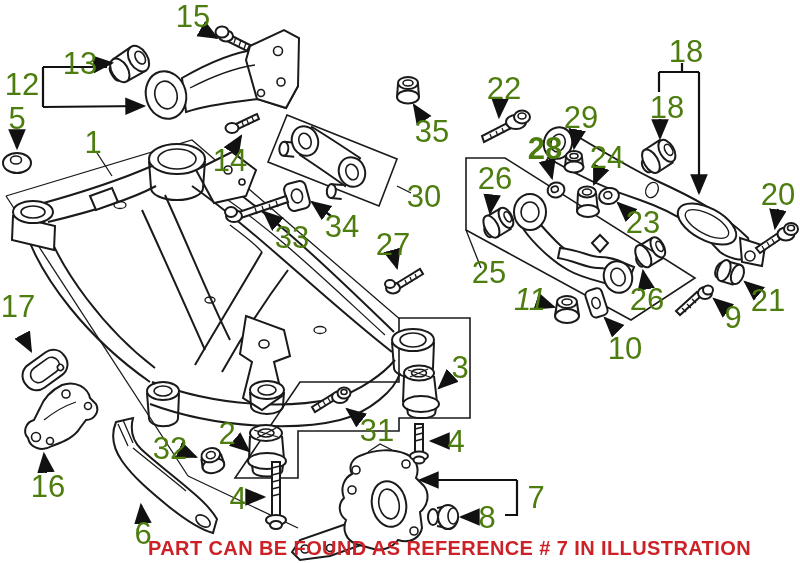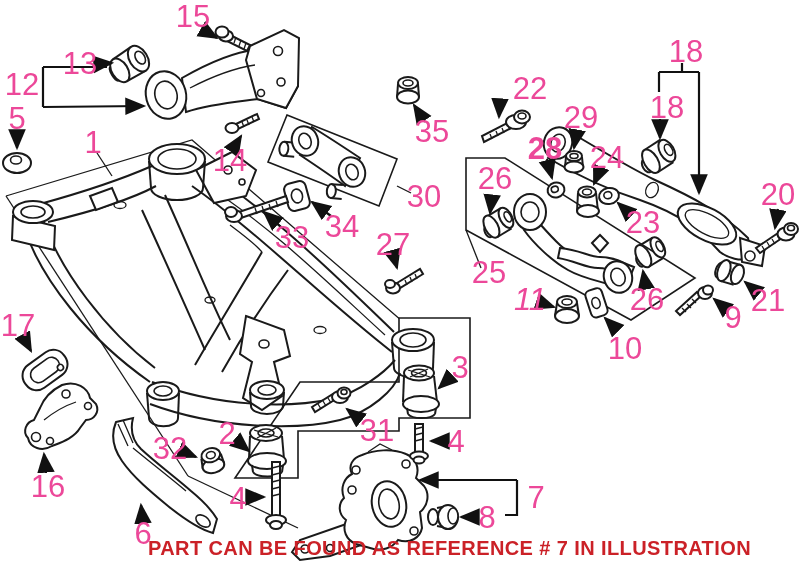--- a/index.html
+++ b/index.html
@@ -1,20 +1,20 @@
 <!DOCTYPE html>
 <html><head>
 <meta charset="utf-8">
 <style>
   html,body{margin:0;padding:0;background:#ffffff;}
   #stage{position:relative;width:800px;height:563px;background:#ffffff;overflow:hidden;
          font-family:"Liberation Sans",sans-serif;}
   #art{position:absolute;left:0;top:0;}
   .callout{position:absolute;transform:translate(-50%,-50%);
-           font:400 31px/1 "Liberation Sans",sans-serif;color:#ec4899;
+           font:400 31px/1 "Liberation Sans",sans-serif;color:#4d7c0f;
            white-space:nowrap;user-select:none;}
   .caption{position:absolute;left:100px;top:537px;
            font:700 20px/1.1 "Liberation Sans",sans-serif;letter-spacing:.4px;
            white-space:nowrap;margin-left:48px;}
   svg .ln{stroke:#1a1a1a;fill:none;stroke-width:2;}
   svg .lnt{stroke:#1a1a1a;fill:none;stroke-width:1.3;}
   svg .pw{stroke:#1a1a1a;fill:#ffffff;stroke-width:2;}
   svg .pwt{stroke:#1a1a1a;fill:#ffffff;stroke-width:1.6;}
   svg .ldr{stroke:#111;fill:none;stroke-width:2.2;}
 </style>
@@ -457,26 +457,26 @@
       <div class="callout" style="left: 536px; top: 497px;">7</div>
       <div class="callout" style="left: 487px; top: 517px;">8</div>
       <div class="callout" style="left: 733px; top: 317px;">9</div>
       <div class="callout" style="left: 625px; top: 348px;">10</div>
       <div class="callout" style="left: 530px; top: 299px; font-style: italic;">11</div>
       <div class="callout" style="left: 22px; top: 84px;">12</div>
       <div class="callout" style="left: 80px; top: 63px;">13</div>
       <div class="callout" style="left: 230px; top: 160px;">14</div>
       <div class="callout" style="left: 193px; top: 16px;">15</div>
       <div class="callout" style="left: 48px; top: 486px;">16</div>
-      <div class="callout" style="left: 18px; top: 325px;">17</div>
+      <div class="callout" style="left: 18px; top: 306px;">17</div>
       <div class="callout" style="left: 686px; top: 51px;">18</div>
       <div class="callout" style="left: 667px; top: 107px;">18</div>
       <div class="callout" style="left: 778px; top: 194px;">20</div>
       <div class="callout" style="left: 768px; top: 300px;">21</div>
-      <div class="callout" style="left: 504px; top: 88px; margin-left: 26px;">22</div>
+      <div class="callout" style="left: 504px; top: 88px;">22</div>
       <div class="callout" style="left: 643px; top: 222px;">23</div>
       <div class="callout" style="left: 607px; top: 157px;">24</div>
       <div class="callout" style="left: 489px; top: 272px;">25</div>
       <div class="callout" style="left: 495px; top: 178px;">26</div>
       <div class="callout" style="left: 647px; top: 299px;">26</div>
       <div class="callout" style="left: 393px; top: 244px;">27</div>
       <div class="callout" style="left: 545px; top: 148px; font-weight: bold;">28</div>
       <div class="callout" style="left: 581px; top: 117px;">29</div>
       <div class="callout" style="left: 424px; top: 196px;">30</div>
       <div class="callout" style="left: 377px; top: 430px;">31</div>

